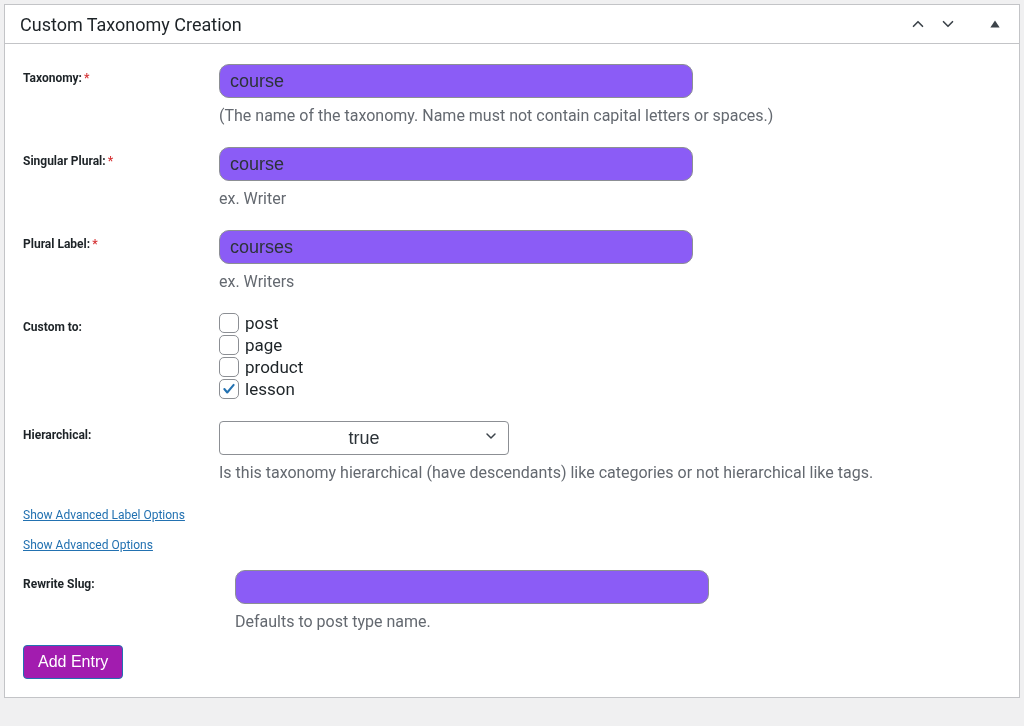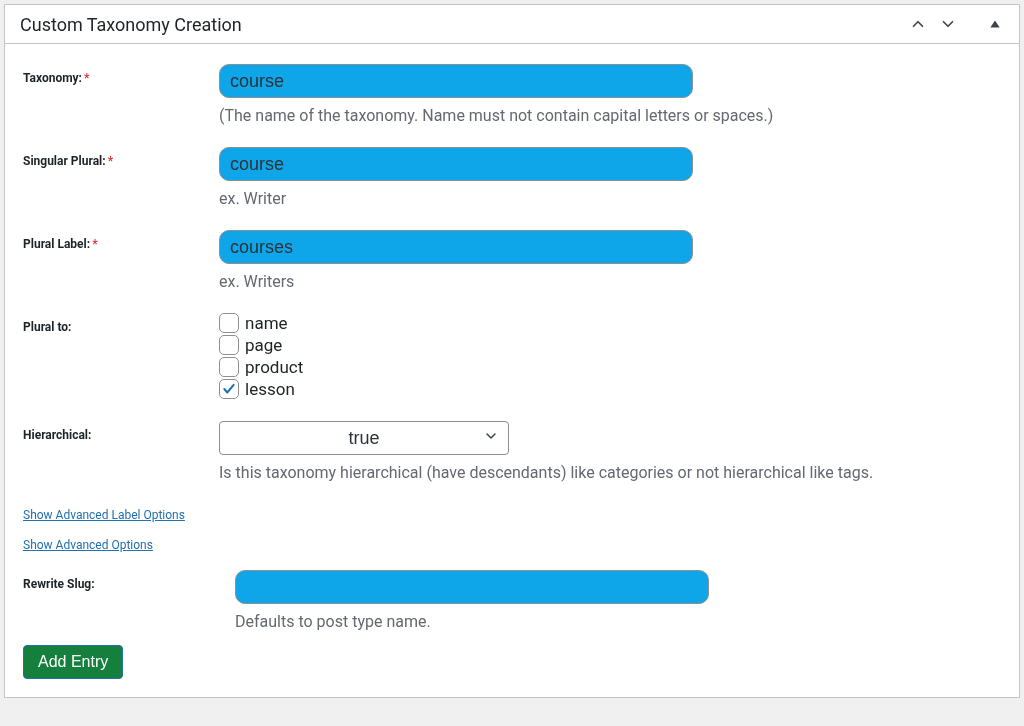--- a/index.html
+++ b/index.html
@@ -79,21 +79,21 @@
   .col-field {
     flex: 1;
     min-width: 0;
   }
 
   .text-input {
     width: 474px;
     height: 34px;
     border: 1px solid #8c8f94;
     border-radius: 10px;
-    background: #0ea5e9;
+    background: #8b5cf6;
     padding: 4px 10px;
     font-size: 18px;
     color: #2c3338;
   }
 
   .select-wrap {
     position: relative;
     width: 290px;
   }
   .select-input {
@@ -163,21 +163,21 @@
     font-size: 12px;
     margin-bottom: 12px;
     cursor: pointer;
   }
 
   .submit-row {
     padding: 0 18px;
     margin-top: 12px;
   }
   .primary-btn {
-    background: #15803d;
+    background: #a21caf;
     border: 1px solid #2271b1;
     color: #ffffff;
     font-size: 16px;
     padding: 7px 14px;
     border-radius: 4px;
     cursor: pointer;
   }
 </style>
 </head>
 <body>
@@ -231,28 +231,28 @@
       <div class="col-label">
         <span>Plural Label:</span><span class="req">*</span>
       </div>
       <div class="col-field">
         <input type="text" class="text-input" value="courses" style="">
         <div class="hint">ex. Writers</div>
       </div>
     </div>
 
     <div class="form-row">
-      <div class="col-label">Plural to:</div>
+      <div class="col-label">Custom to:</div>
       <div class="col-field">
         <div class="check-list">
           <div class="check-row">
             <span class="checkbox">
               
             </span>
-            <span class="check-label">name</span>
+            <span class="check-label">post</span>
           </div>
           <div class="check-row">
             <span class="checkbox">
               
             </span>
             <span class="check-label">page</span>
           </div>
           <div class="check-row">
             <span class="checkbox">
               

